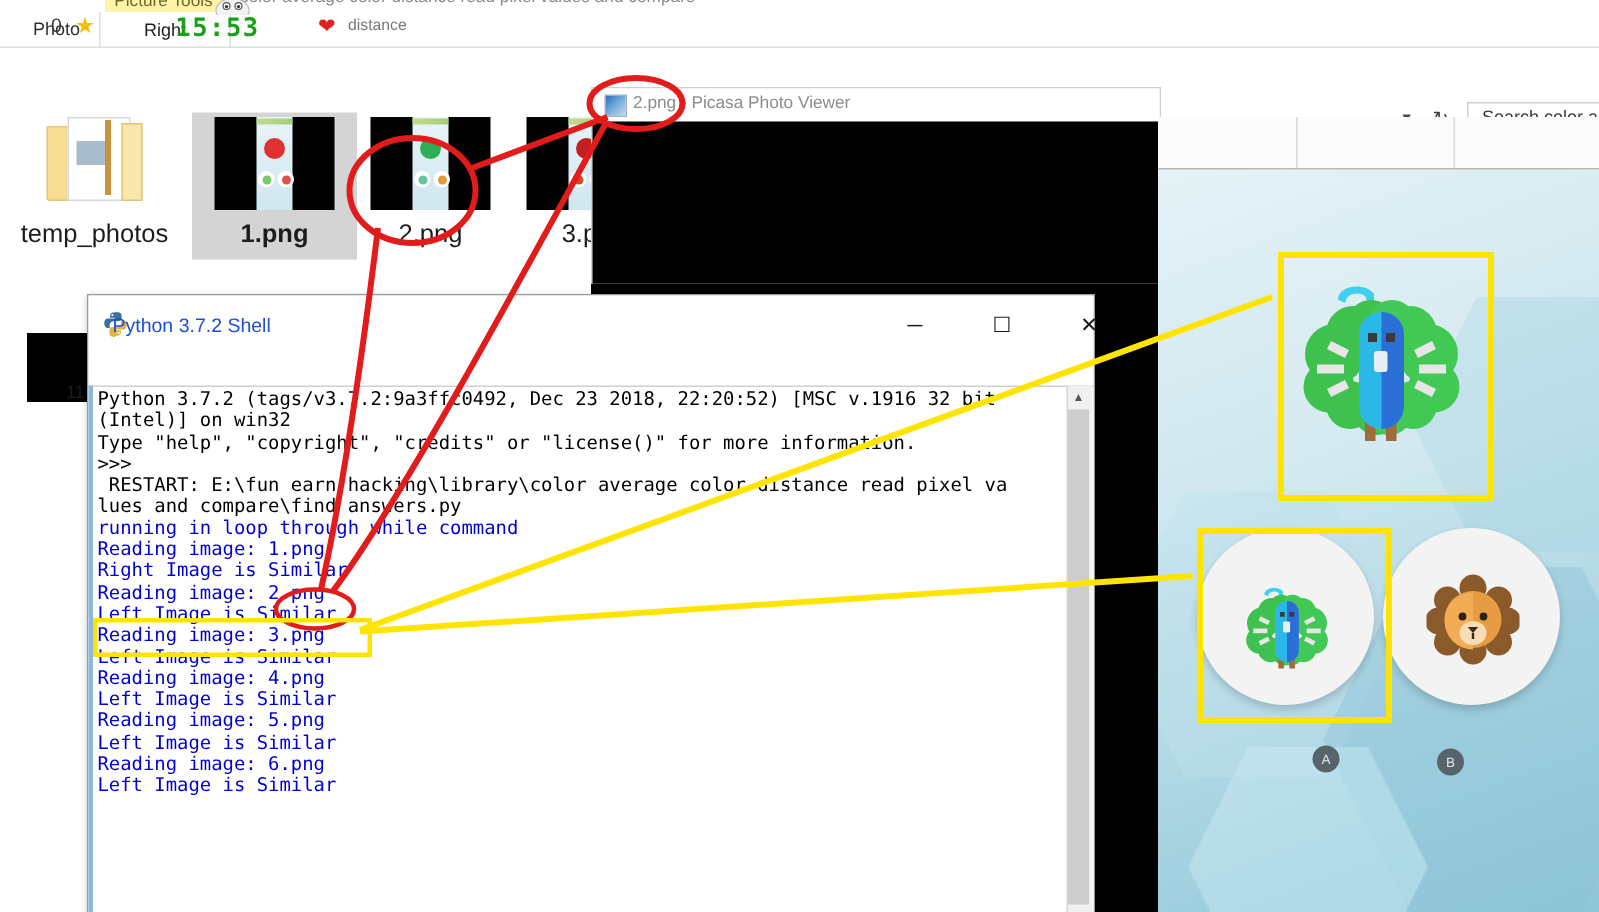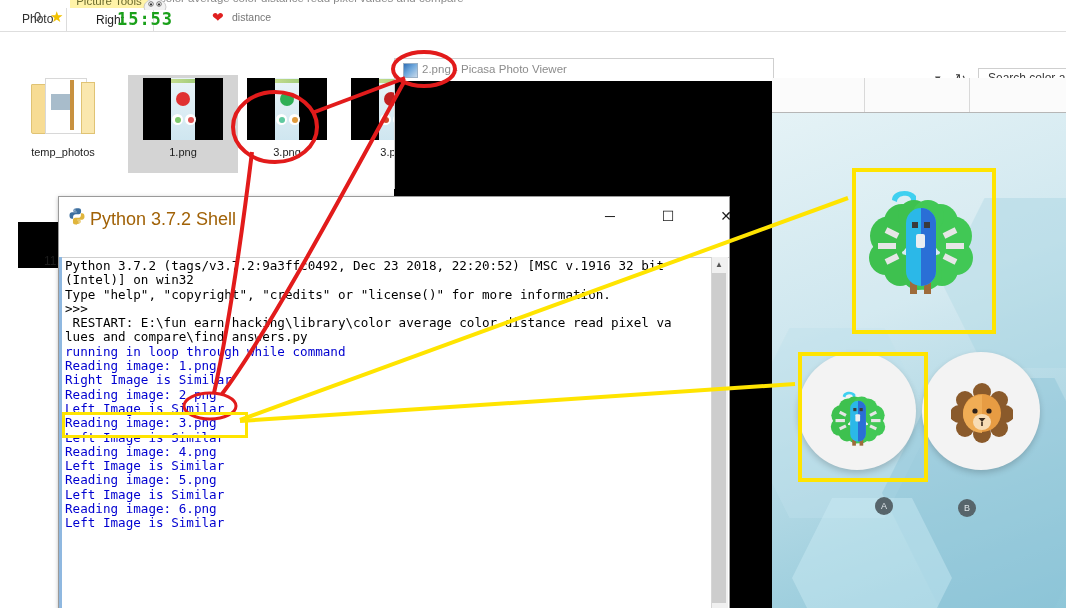--- a/index.html
+++ b/index.html
@@ -41,21 +41,21 @@
     left:978px;top:36px;width:88px;height:20px;background:#fff;
     border:1px solid #cfcfcf;border-right:none;
   }
   #search-placeholder{left:988px;top:39px;font-size:12px;color:#3a3a3a;white-space:nowrap;}
   #addr-bottom-rule{left:0;top:60px;width:1066px;height:1px;background:#e3e3e3;}
 
   
   #file-area{left:0;top:61px;width:772px;height:547px;background:#ffffff;}
 
   .file-item{width:110px;height:98px;text-align:center;}
-  .file-label{font-size:11px;color:#1c1c1c;margin-top:3px;white-space:nowrap;}
+  .file-label{font-size:17px;color:#1c1c1c;margin-top:3px;white-space:nowrap;}
   .thumb-frame{width:86px;height:68px;margin:0 auto;position:relative;}
 
   
   .folder{
     position:absolute;left:11px;top:3px;width:64px;height:56px;
   }
   .folder .back{position:absolute;left:0;top:6px;width:58px;height:48px;background:#f7dc94;border:1px solid #e0c374;border-radius:1px 3px 2px 2px;}
   .folder .sheet{position:absolute;left:14px;top:0px;width:40px;height:54px;background:#ffffff;border:1px solid #d8d8d8;}
   .folder .photo{position:absolute;left:20px;top:16px;width:20px;height:16px;background:#a8bccb;}
   .folder .spine{position:absolute;left:39px;top:2px;width:4px;height:50px;background:#c8913f;}
@@ -94,21 +94,21 @@
      background:linear-gradient(180deg,#e9f4f8,#cfe6f0);}
   #hidden-num-label{left:44px;top:254px;font-size:12px;color:#1c1c1c;}
 
   
   #python-window{
     left:58px;top:196px;width:670px;height:412px;background:#ffffff;
     border:1px solid #9a9a9a;box-shadow:0 1px 4px rgba(0,0,0,.25);
   }
   #py-titlebar{left:0;top:0;width:670px;height:38px;background:#ffffff;}
   #py-icon{left:9px;top:10px;width:18px;height:18px;}
-  #py-title-text{left:31px;top:12px;font-size:18px;color:#a16207;white-space:nowrap;}
+  #py-title-text{left:16px;top:12px;font-size:13px;color:#1d4ed8;white-space:nowrap;}
   .py-winbtn{top:0;width:46px;height:38px;text-align:center;line-height:38px;
      font-size:14px;color:#1a1a1a;}
   #py-min{left:528px;}
   #py-max{left:586px;}
   #py-close{left:644px;}
   #py-menubar{left:0;top:38px;width:670px;height:22px;background:#ffffff;}
   .py-menu{top:40px;font-size:12.5px;color:#111;}
   #py-menu-file{left:9px;}
   #py-menu-edit{left:42px;}
   #py-menu-shell{left:80px;}
@@ -219,21 +219,21 @@
           <div class="folder">
             <div class="back"></div>
             <div class="sheet"></div>
             <div class="photo"></div>
             <div class="spine"></div>
             <div class="front"></div>
           </div>
         </div>
         <div class="file-label">temp_photos</div>
       </div>
-      <div class="abs file-item" id="file-selected-bg" style="left: 128px; top: 14px;">
+      <div class="abs file-item" id="file-selected-bg" style="left: 128px; top: 14px; font-weight: bold;">
         <div class="thumb-frame">
           <div class="png-thumb">
             <div class="strip"></div>
             <div class="topbar"></div>
             <div class="hero" style="background:#e03131"></div>
             <div class="opt optL"></div>
             <div class="opt optR"></div>
             <div class="optdot" style="left:31.5px;background:#7cc96b"></div>
             <div class="optdot" style="left:44.5px;background:#e05252"></div>
           </div>
@@ -245,21 +245,21 @@
           <div class="png-thumb">
             <div class="strip"></div>
             <div class="topbar"></div>
             <div class="hero" style="background:#2eaf55"></div>
             <div class="opt optL"></div>
             <div class="opt optR"></div>
             <div class="optdot" style="left:31.5px;background:#5ec9a0"></div>
             <div class="optdot" style="left:44.5px;background:#e09a3c"></div>
           </div>
         </div>
-        <div class="file-label">3.png</div>
+        <div class="file-label">2.png</div>
       </div>
       <div class="abs file-item" style="left: 336px; top: 14px;">
         <div class="thumb-frame">
           <div class="png-thumb">
             <div class="strip"></div>
             <div class="topbar"></div>
             <div class="hero" style="background:#c02020"></div>
             <div class="opt optL"></div>
             <div class="opt optR"></div>
             <div class="optdot" style="left:31.5px;background:#d04a2a"></div>

